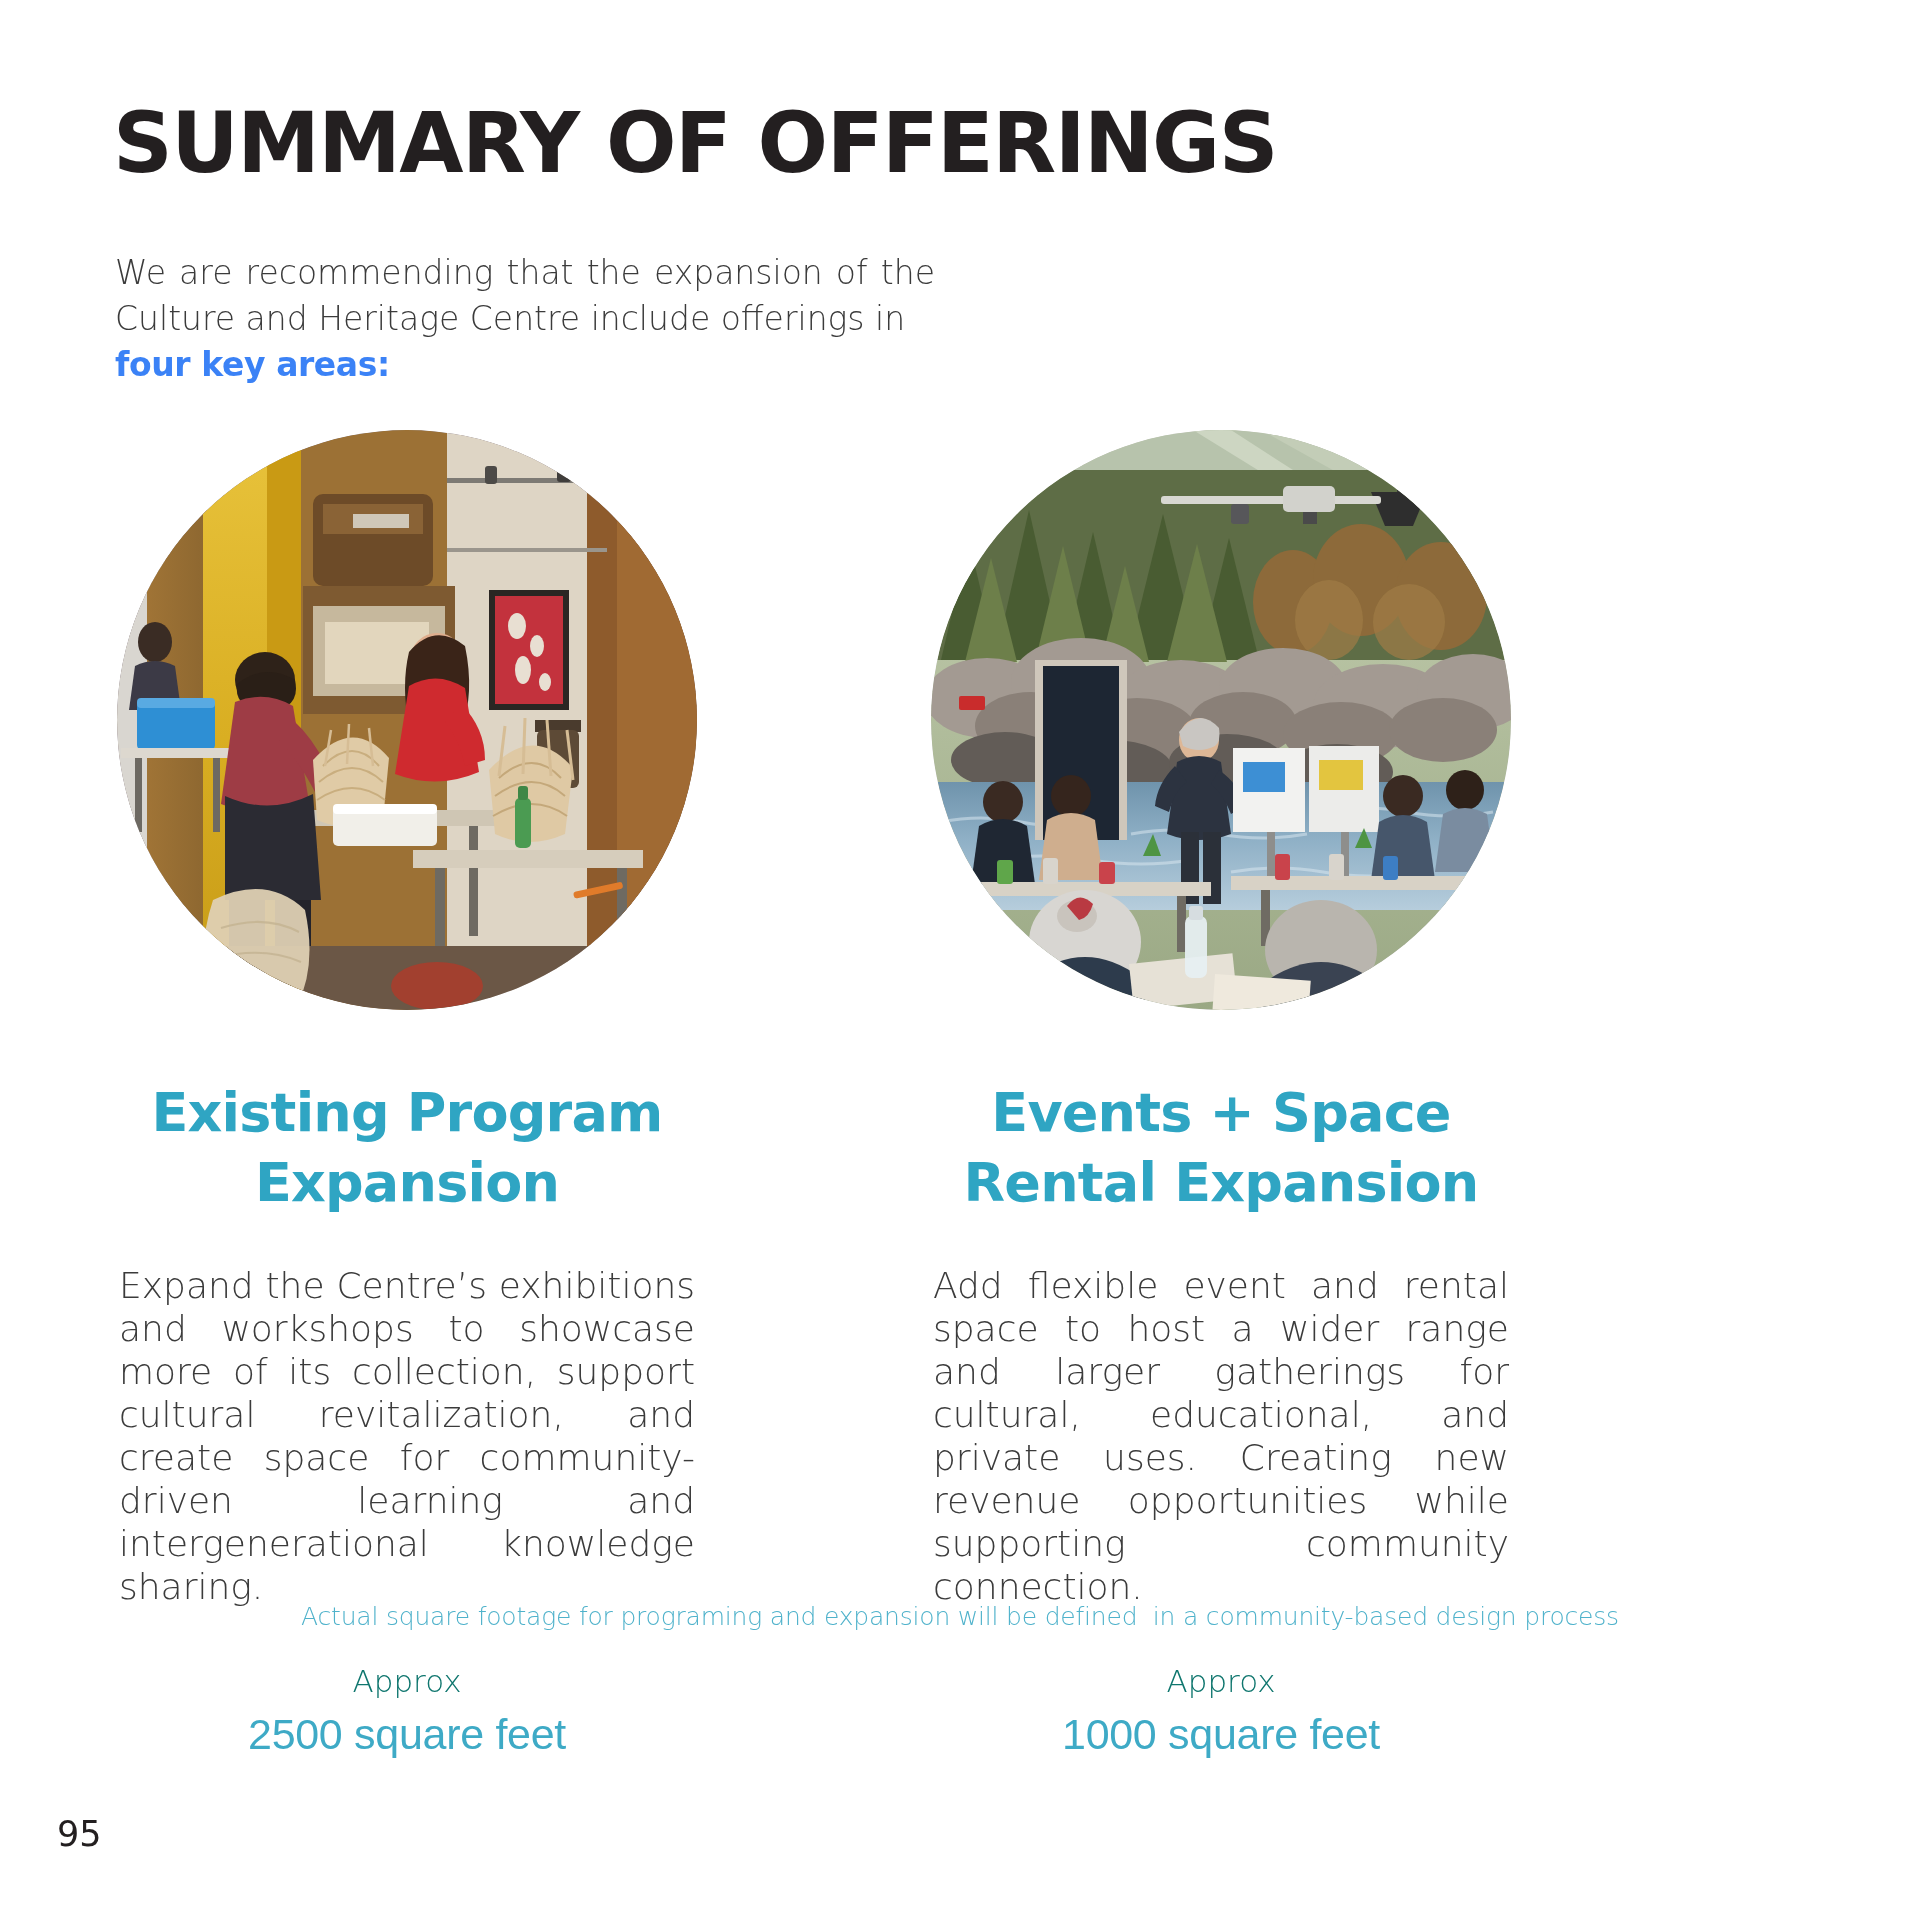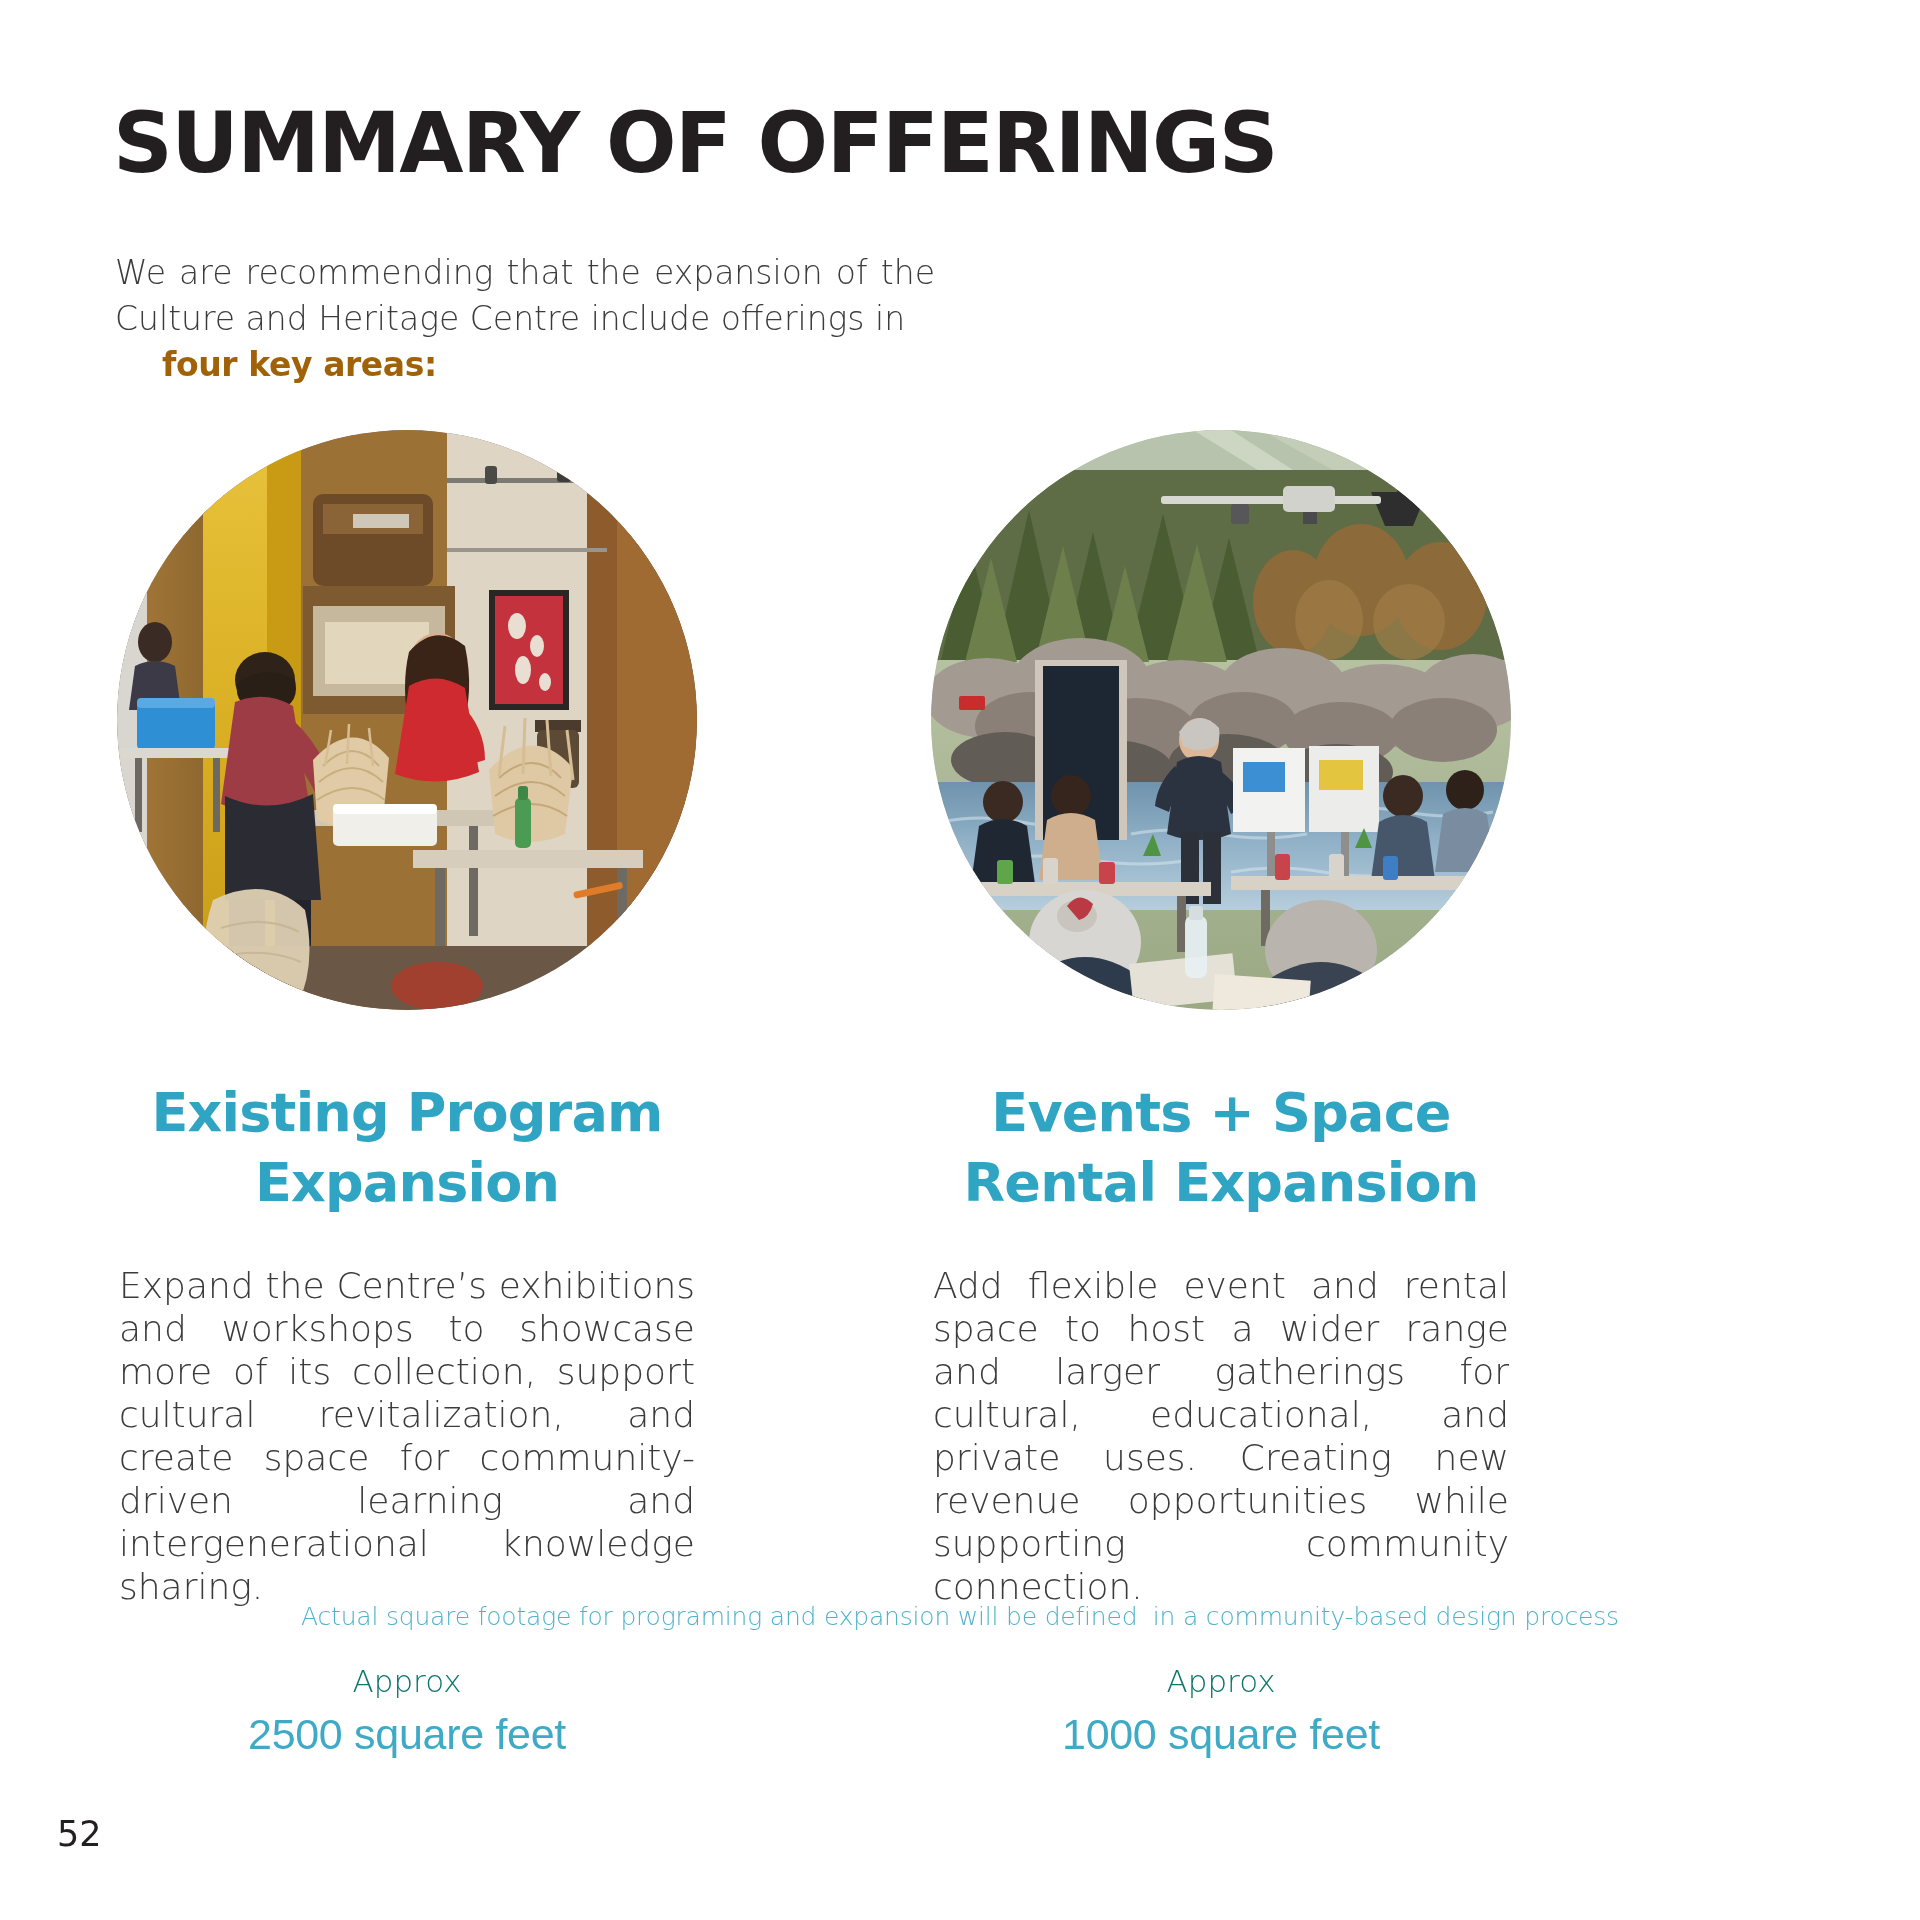--- a/index.html
+++ b/index.html
@@ -52,23 +52,22 @@
   .intro-line.justified {
     display: flex;
     justify-content: space-between;
     width: 820px;
   }
   .intro-key {
     font-family: "DejaVu Sans", sans-serif;
     font-weight: 700;
     font-size: 33px;
     line-height: 46px;
-    color: #a16207;
+    color: #3b82f6;
     letter-spacing: -0.4px;
-    margin-left: 47px;
   }
 
   
   .columns {
     position: absolute;
     left: 0;
     top: 430px;
     width: 1628px;
     display: flex;
   }
@@ -515,15 +514,15 @@
       <p class="card-body">Add flexible event and rental space to host a wider range and larger gatherings for cultural, educational, and private uses. Creating new revenue opportunities while supporting community connection.</p>
 
       <div class="approx">Approx</div>
       <div class="sqft">1000 square feet</div>
     </div>
 
   </div>
 
   <div class="footnote">Actual square footage for programing and expansion will be defined  in a community-based design process</div>
 
-  <div class="page-number">52</div>
+  <div class="page-number">95</div>
 
 </div>
 
 </body></html>

